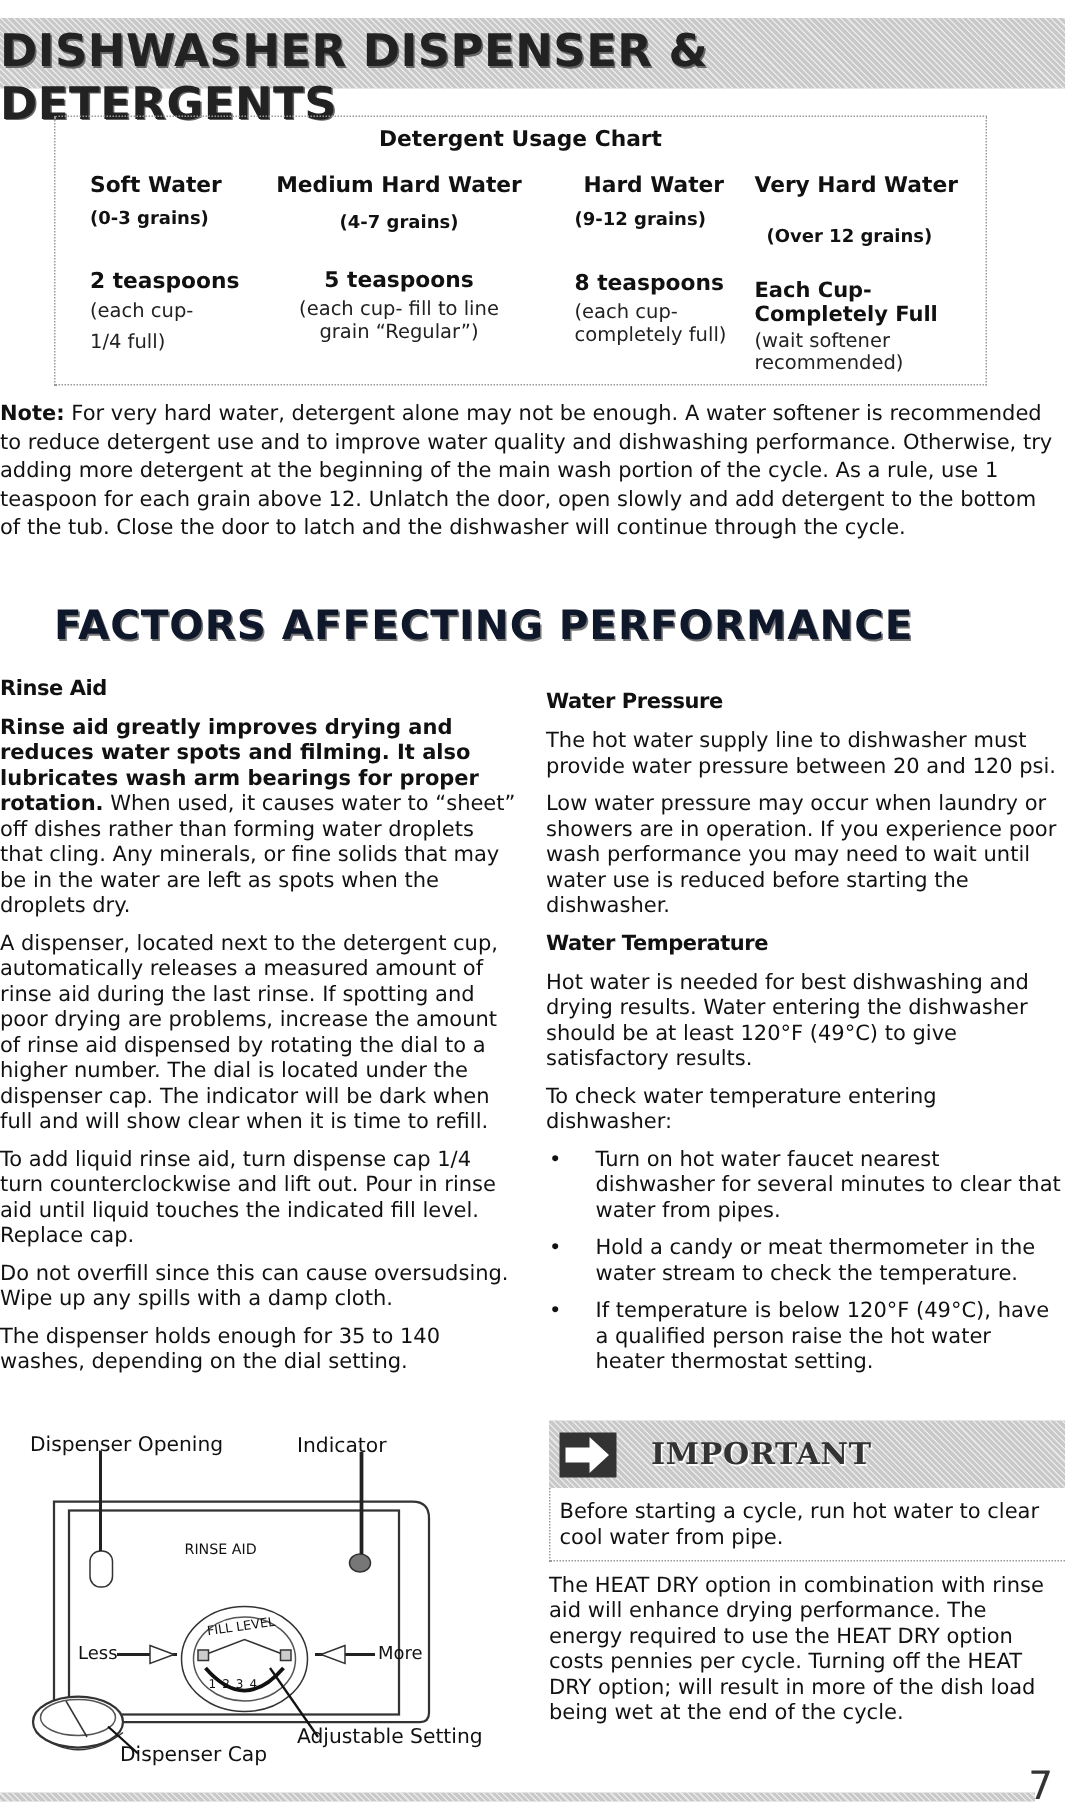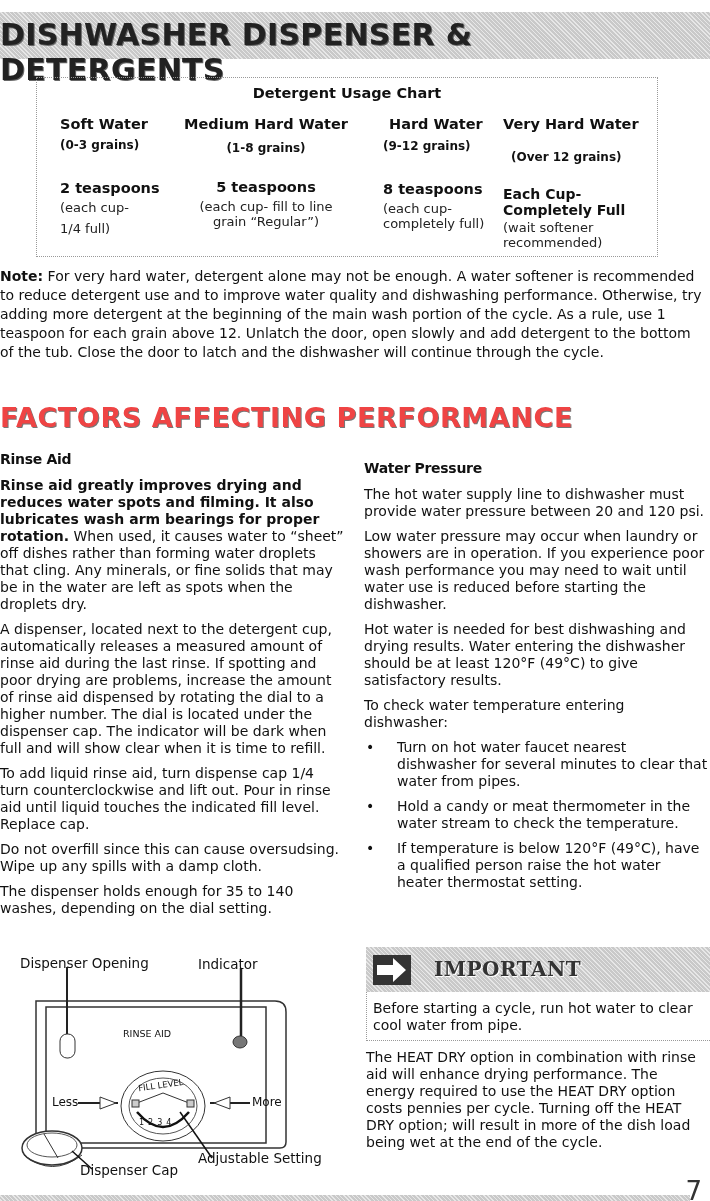--- a/index.html
+++ b/index.html
@@ -13,21 +13,21 @@
   .col { position:absolute; top:38px; }
   .col .h { font-weight:bold; font-size:14.5px; }
   .col .g { font-weight:bold; font-size:12px; margin-top:6px; }
   .col .amt { font-weight:bold; font-size:14.5px; margin-top:28px; }
   .col .d { font-size:13px; line-height:15px; margin-top:4px; color:#222; }
   .col .amt2 { font-weight:bold; font-size:14px; line-height:16px; }
 
   .note { position:absolute; left:0; top:267px; width:706px; font-size:14px; line-height:19px; }
   .note b { font-weight:bold;text-align:right; }
 
-  .h2 { position:absolute; left:0; top:402px; font-size:27px; font-weight:bold; letter-spacing:0.6px; color:#ef4444; text-shadow:1px 1px 0 #777; margin:0; }
+  .h2 { position:absolute; left:0; top:402px; font-size:27px; font-weight:bold; letter-spacing:0.6px; color:#0f172a; text-shadow:1px 1px 0 #777; margin:0;padding-left:36px; }
 
   .left { position:absolute; left:0; top:451px; width:345px; font-size:14px; line-height:17px; }
   .right { position:absolute; left:364px; top:460px; width:346px; font-size:14px; line-height:17px; }
   .sub { font-weight:bold; font-size:14px; margin:0 0 9px 0; letter-spacing:-0.3px; }
   p { margin:0 0 8px 0; }
   .lead { font-weight:bold; }
   ul { margin:0; padding:0; list-style:none; }
   li { position:relative; padding-left:33px; margin-bottom:8px; }
   li::before { content:"•"; position:absolute; left:2px; top:0; }
 
@@ -54,21 +54,21 @@
 
   <div class="col" style="left:23px;">
     <div class="h">Soft Water</div>
     <div class="g">(0-3 grains)</div>
     <div class="amt">2 teaspoons</div>
     <div class="d"><span>(each cup-</span><br><span style="display:inline-block;margin-top:6px">1/4 full)</span></div>
   </div>
 
   <div class="col" style="left:134px; text-align:center; width:190px;">
     <div class="h">Medium Hard Water</div>
-    <div class="g" style="margin-top:9px">(1-8 grains)</div>
+    <div class="g" style="margin-top:9px">(4-7 grains)</div>
     <div class="amt" style="margin-top:24px">5 teaspoons</div>
     <div class="d"><span>(each cup- fill to line</span><br><span>grain “Regular”)</span></div>
   </div>
 
   <div class="col" style="left:346px;">
     <div class="h" style="padding-left:6px">Hard Water</div>
     <div class="g" style="margin-top:7px">(9-12 grains)</div>
     <div class="amt" style="margin-top:28px">8 teaspoons</div>
     <div class="d"><span>(each cup-</span><br><span>completely full)</span></div>
   </div>
@@ -93,20 +93,21 @@
   <p>A dispenser, located next to the detergent cup, automatically releases a measured amount of rinse aid during the last rinse.  If spotting and poor drying are problems, increase the amount of rinse aid dispensed by rotating the dial to a higher number.  The dial is located under the dispenser cap.  The indicator will be dark when full and will show clear when it is time to refill.</p>
   <p>To add liquid rinse aid, turn dispense cap 1/4 turn counterclockwise and lift out.  Pour in rinse aid until liquid touches the indicated fill level.  Replace cap.</p>
   <p>Do not overfill since this can cause oversudsing.  Wipe up any spills with a damp cloth.</p>
   <p>The dispenser holds enough for 35 to 140 washes, depending on the dial setting.</p>
 </div>
 
 <div class="right">
   <div class="sub">Water Pressure</div>
   <p>The hot water supply line to dishwasher must provide water pressure between 20 and 120 psi.</p>
   <p>Low water pressure may occur when laundry or showers are in operation.  If you experience poor wash performance you may need to wait until water use is reduced before starting the dishwasher.</p>
+  <div class="sub">Water Temperature</div>
   <p>Hot water is needed for best dishwashing and drying results.  Water entering the dishwasher should be at least 120°F (49°C) to give satisfactory results.</p>
   <p>To check water temperature entering dishwasher:</p>
   <ul>
     <li>Turn on hot water faucet nearest dishwasher for several minutes to clear that water from pipes.</li>
     <li>Hold a candy or meat thermometer in the water stream to check the temperature.</li>
     <li>If temperature is below 120°F (49°C), have a qualified person raise the hot water heater thermostat setting.</li>
   </ul>
 </div>
 
 <div class="important">

